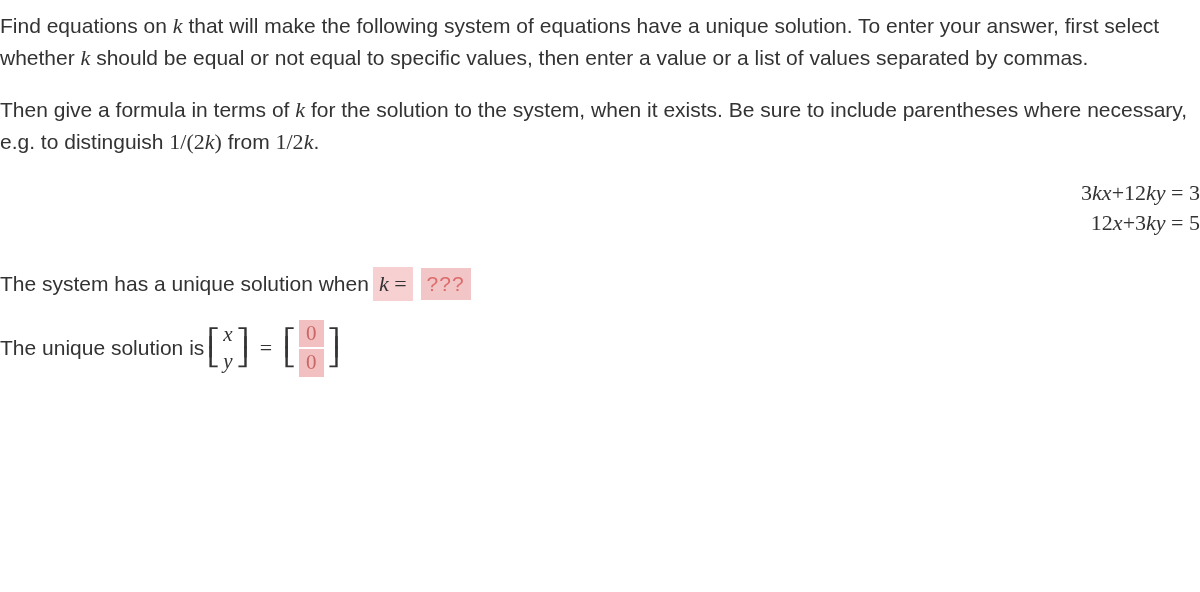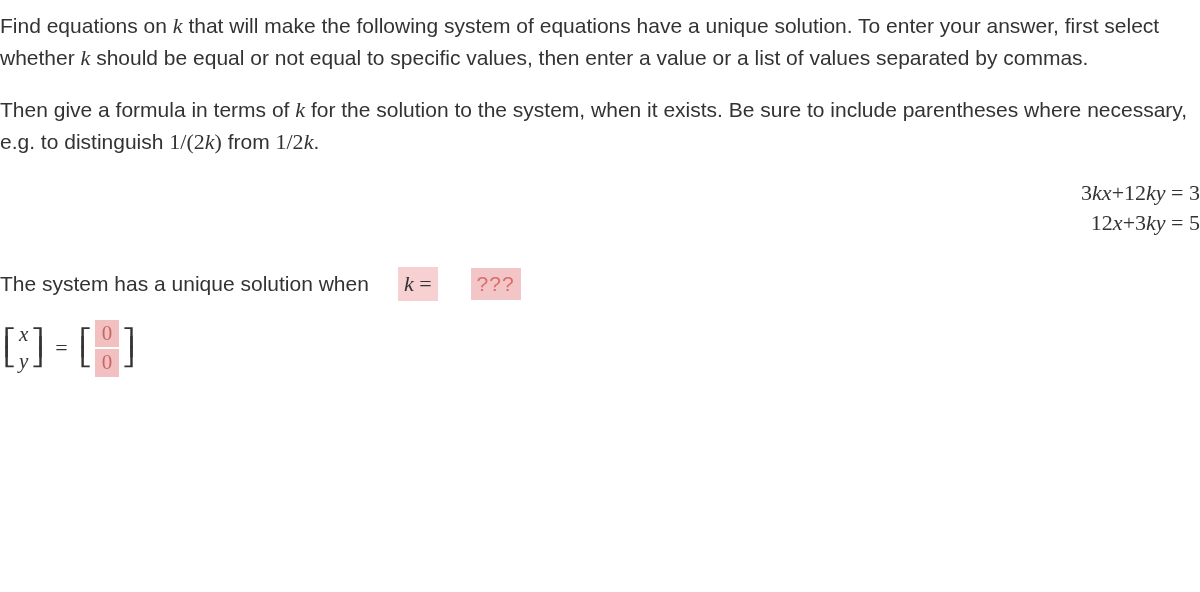--- a/index.html
+++ b/index.html
@@ -29,21 +29,20 @@
       font-size: 22px;
       line-height: 1.4;
       margin-bottom: 28px;
       text-align: right;
     }
     .answer-line {
       margin-bottom: 18px;
       display: flex;
       align-items: center;
       flex-wrap: wrap;
-      gap: 25px;
     }
     .highlight-eq {
       background-color: #f7d1d1;
       padding: 1px 6px;
       font-family: 'Times New Roman', Times, serif;
       font-style: italic;
       font-size: 22px;
       margin: 0 4px;
     }
     .highlight-qmarks {
@@ -121,20 +120,21 @@
   </div>
 </div>
 
 <div class="answer-line">
   <span>The system has a unique solution when </span>
   <span class="highlight-eq"><span style="font-style:italic">k</span><span style="font-style:normal"> = </span></span>
   <span class="highlight-qmarks">???</span>
 </div>
 
 <div class="solution-line">
+  <span>The unique solution is </span>
 
   <span class="matrix-container">
     <span class="bracket">
         <span>⎡</span>
         <span>⎢</span>
         <span>⎣</span>
       </span>
     <span class="matrix-cells">
       <span class="matrix-cell-var">x</span>
       <span class="matrix-cell-var">y</span>

